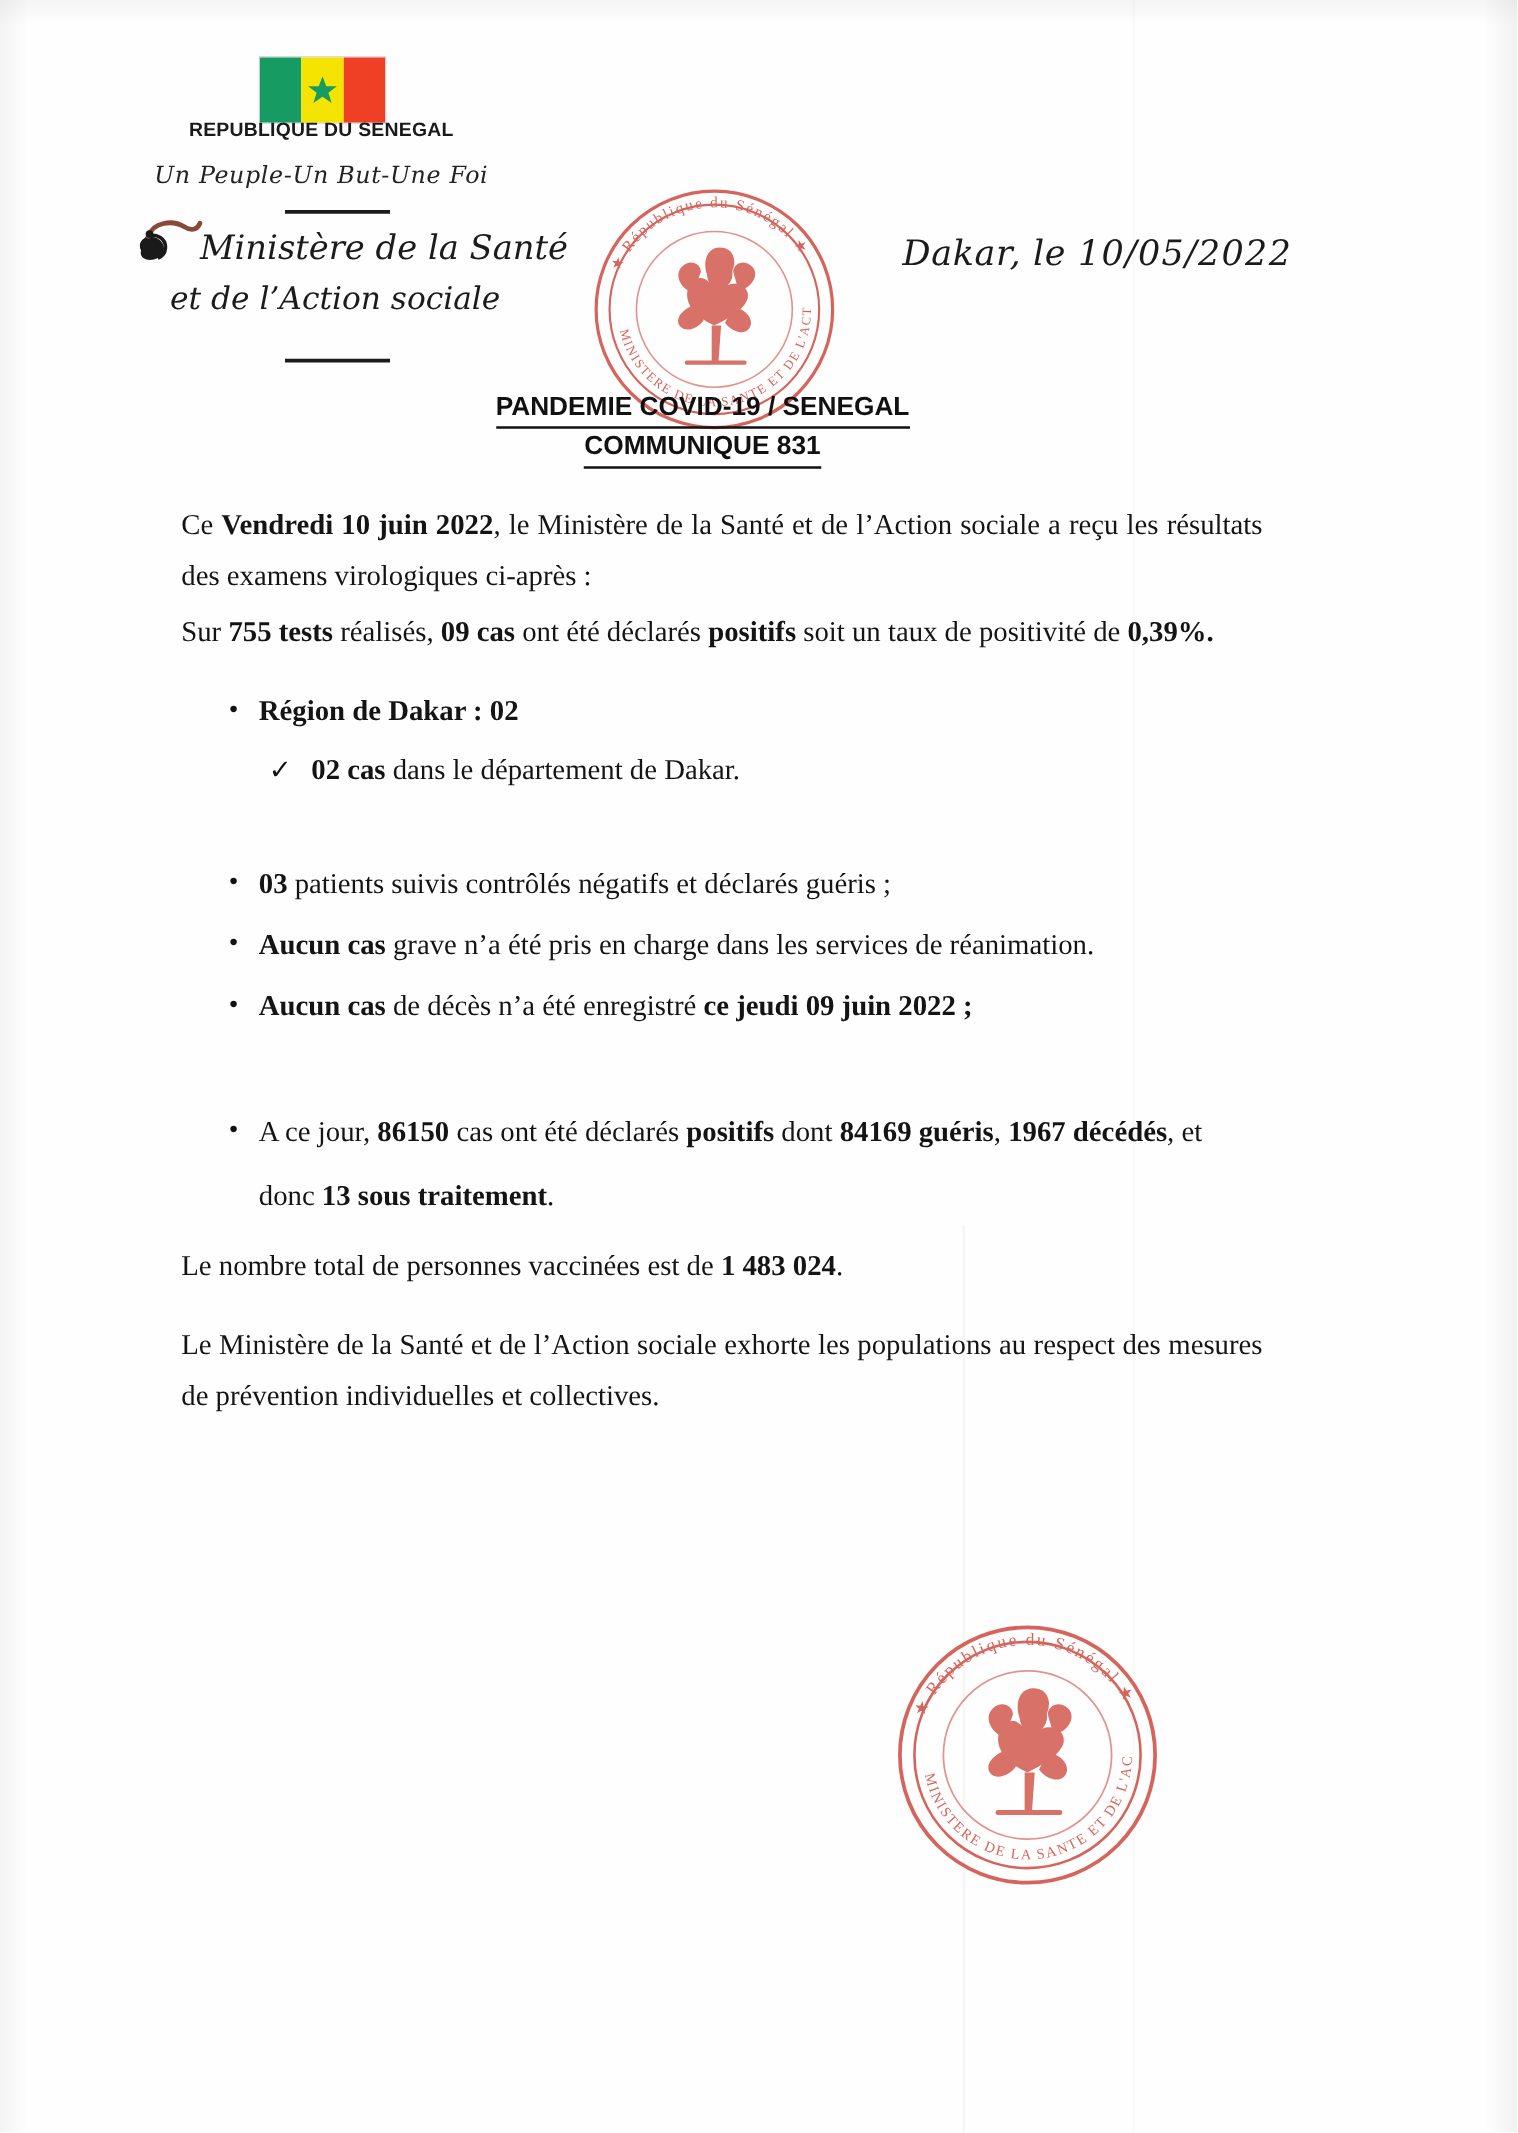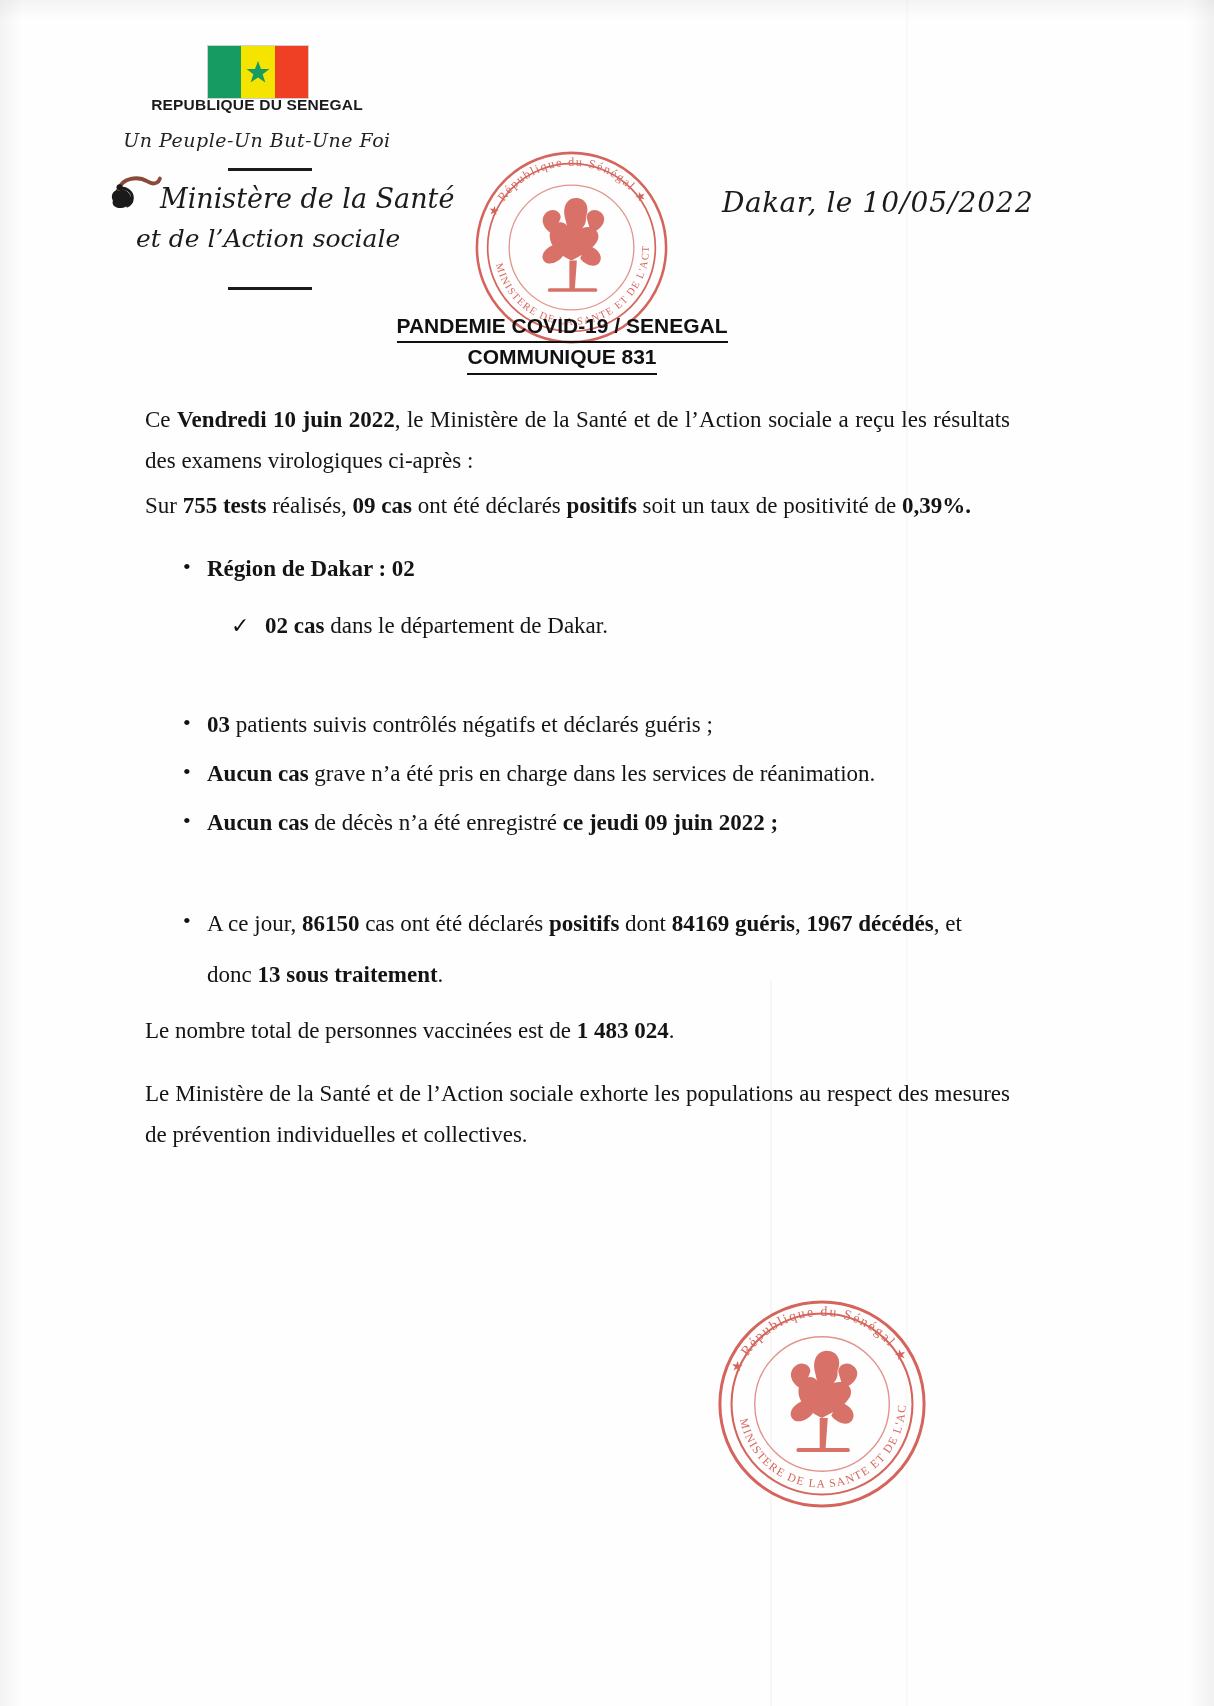--- a/index.html
+++ b/index.html
@@ -120,21 +120,21 @@
   }
   ul.bullets > li::before{
     content:"\2022";
     position:absolute;left:38px;top:-2px;
     font-size:22px;color:#111;
   }
   ul.sub{
     list-style:none;margin:6px 0 0 0;padding:0;
   }
   ul.sub > li{
-    position:relative;padding-left:42px;margin:16px;
+    position:relative;padding-left:42px;margin:0;
   }
   ul.sub > li::before{
     content:"\2713";
     position:absolute;left:8px;top:0px;
     font-size:22px;color:#111;
   }
   .gap-sm{height:18px;}
   .gap-md{height:42px;}
   .gap-lg{height:46px;}
   .wide{line-height:2.25;}

